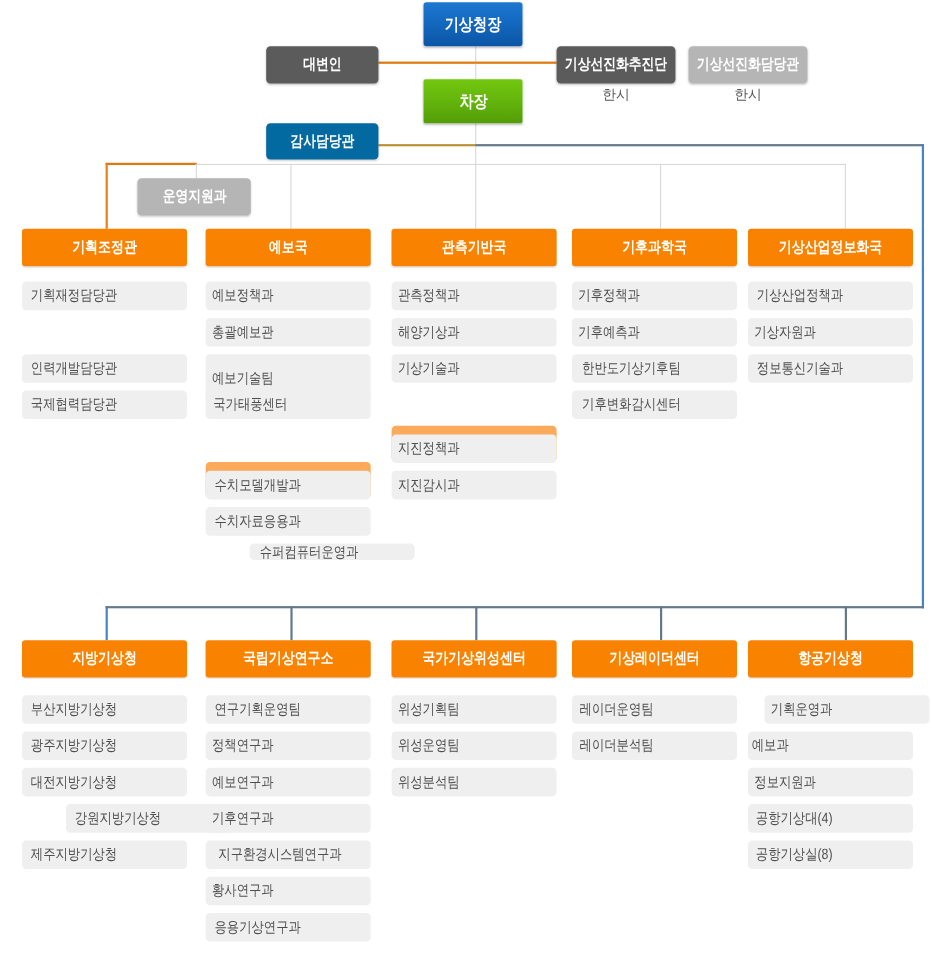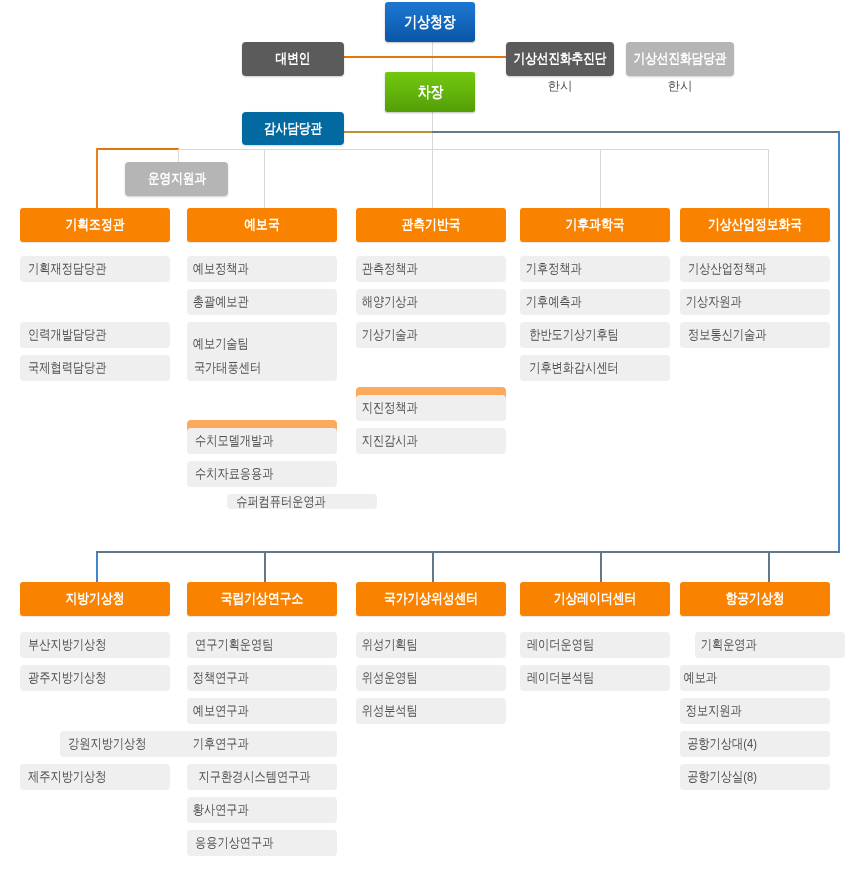--- a/index.html
+++ b/index.html
@@ -237,20 +237,23 @@
 
   <div class="hdr" style="left:20px;top:582px;">
       <span>지방기상청</span>
     </div>
   <div class="item" style="left:20px;top:632px;">
       <span>부산지방기상청</span>
     </div>
   <div class="item" style="left:20px;top:665px;">
       <span>광주지방기상청</span>
     </div>
+  <div class="item" style="left:20px;top:698px;">
+      <span>대전지방기상청</span>
+    </div>
   <div class="item" style="left:20px;top:731px;margin-left:40px;">
       <span>강원지방기상청</span>
     </div>
   <div class="item" style="left:20px;top:764px;">
       <span>제주지방기상청</span>
     </div>
   <div class="hdr" style="left:187px;top:582px;">
       <span>국립기상연구소</span>
     </div>
   <div class="item" style="left:187px;top:632px;">

